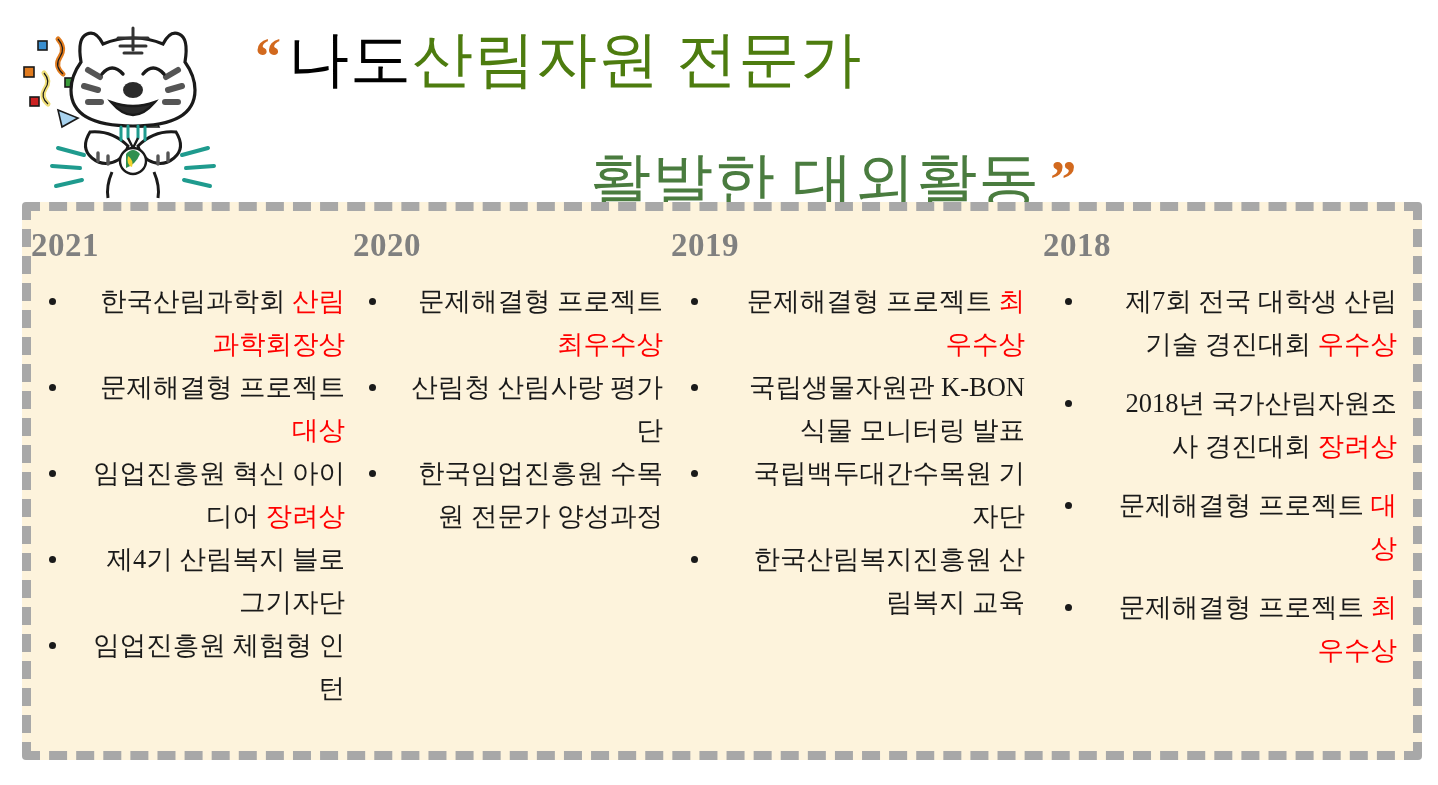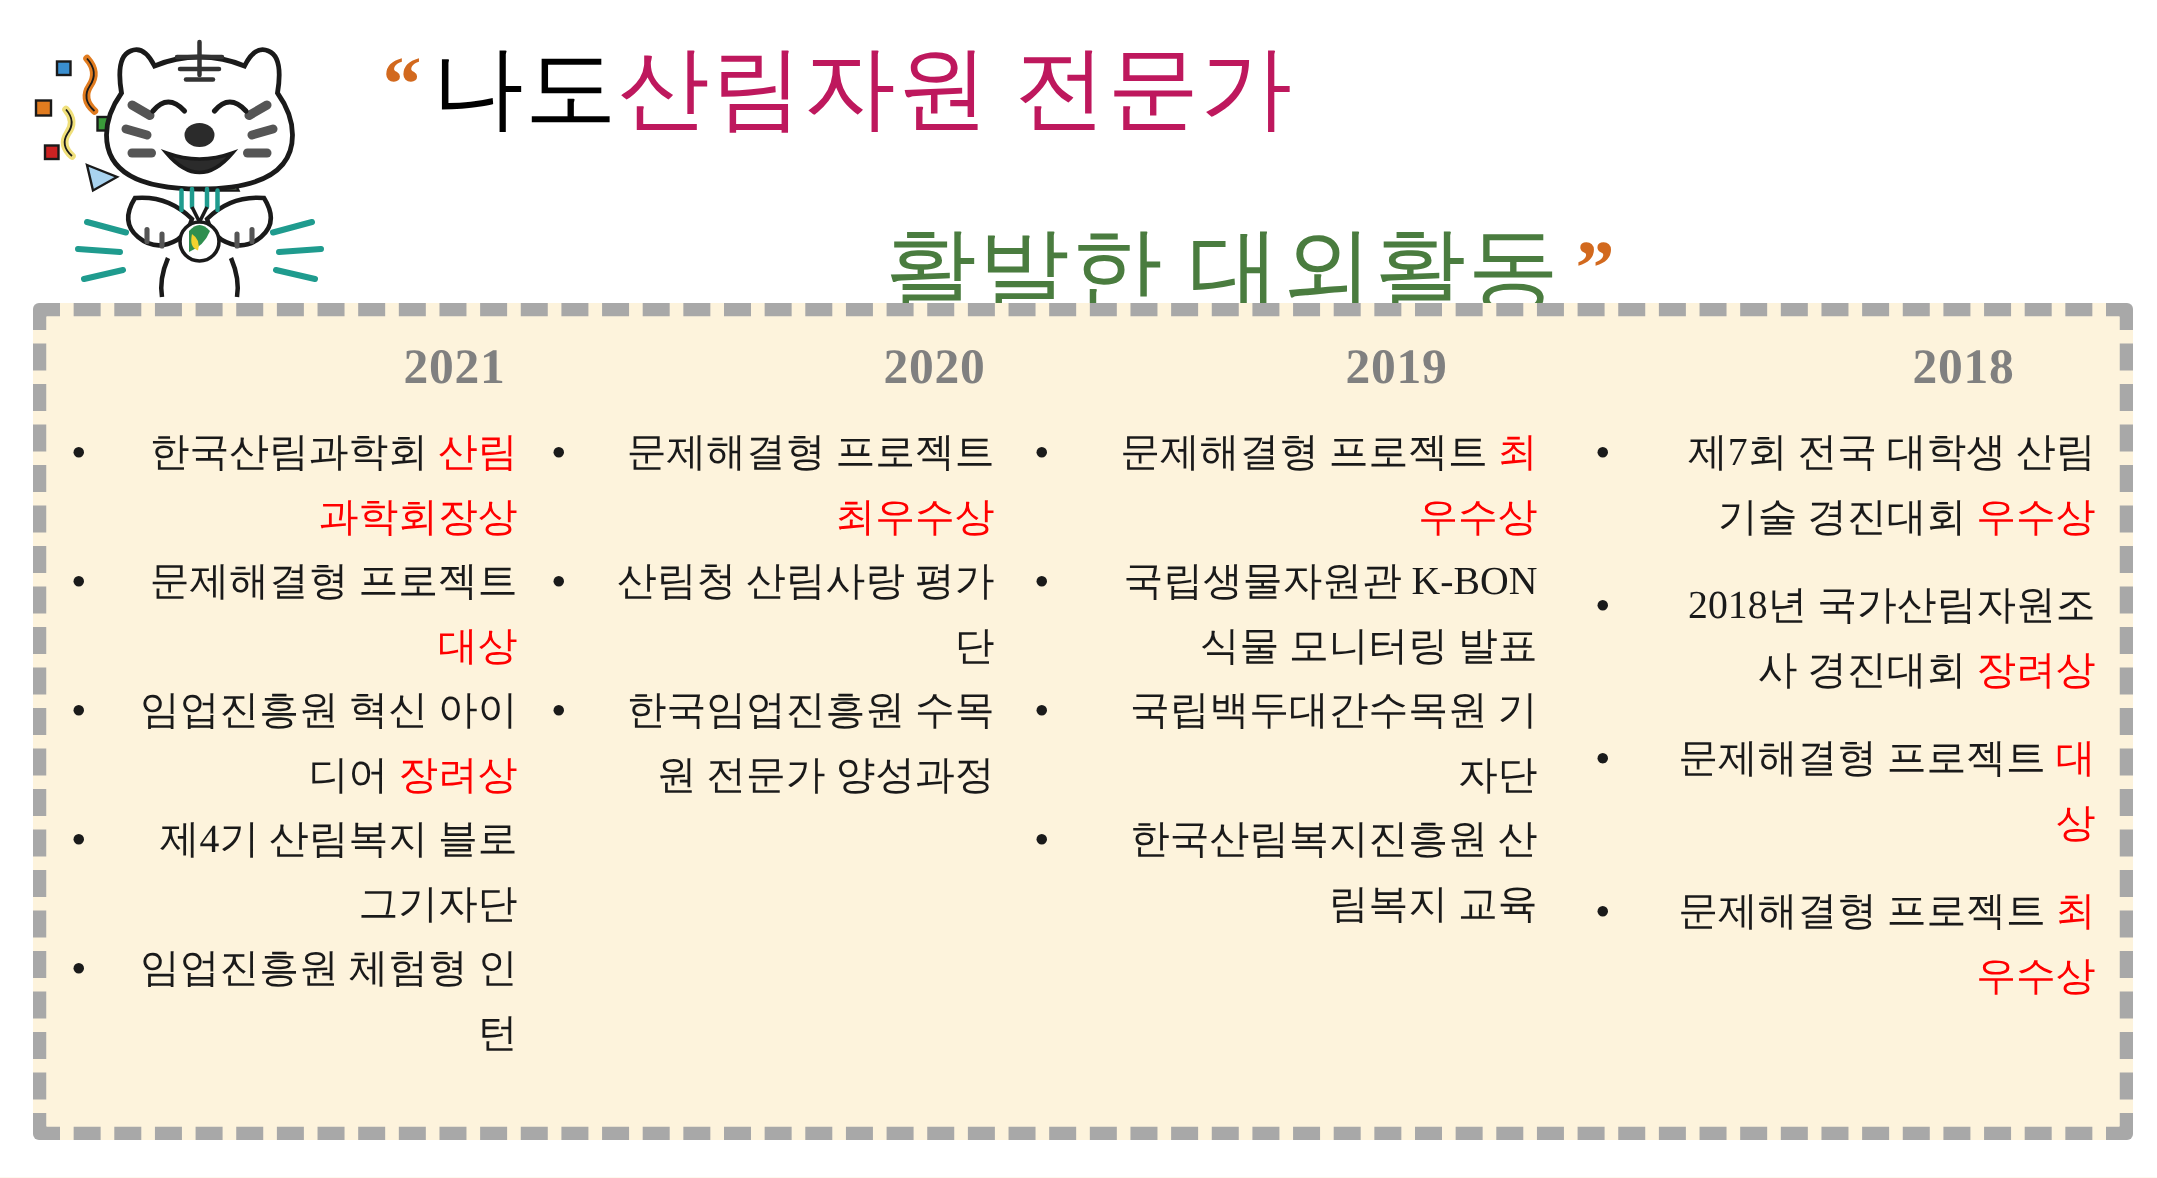--- a/index.html
+++ b/index.html
@@ -85,21 +85,21 @@
   .column {
     box-sizing: border-box;
     padding-top: 16px;
   }
   .col-0 { width: 322px; }
   .col-1 { width: 318px; }
   .col-2 { width: 372px; }
   .col-3 { width: 370px; }
 
   .year-heading {
-    text-align: right;
+    text-align: left;
     font-family: "Liberation Serif", "DejaVu Serif", serif;
     font-size: 33px;
     font-weight: bold;
     color: #808080;
     letter-spacing: 0.5px;
     margin-bottom: 16px;
   }
   .col-0 .year-heading { padding-right: 16px; }
   .col-1 .year-heading { padding-right: 14px; }
   .col-2 .year-heading { padding-right: 78px; }
@@ -226,21 +226,21 @@
         <path d="M48 172 L74 166"></path>
         <path d="M200 134 L174 141"></path>
         <path d="M206 152 L178 154"></path>
         <path d="M202 172 L176 166"></path>
       </g>
     </svg>
   </div>
 
   <div id="title-block">
     <div id="title-line-1" class="title-line">
-      <span class="q-mark q-open" style="color:#d2691e">“</span><span style="color:#000000">나도</span><span style="color:#be185d">산림자원 전문가</span>
+      <span class="q-mark q-open" style="color:#d2691e">“</span><span style="color:#000000">나도</span><span style="color:#4d7c0f">산림자원 전문가</span>
     </div>
     <div id="title-line-2" class="title-line">
       <span style="color:#4a7c3f">활발한 대외활동</span><span class="q-mark q-close" style="color:#d2691e">”</span>
     </div>
   </div>
 </div>
 
 <div id="panel">
   <div id="columns">
       <div class="column col-0">

